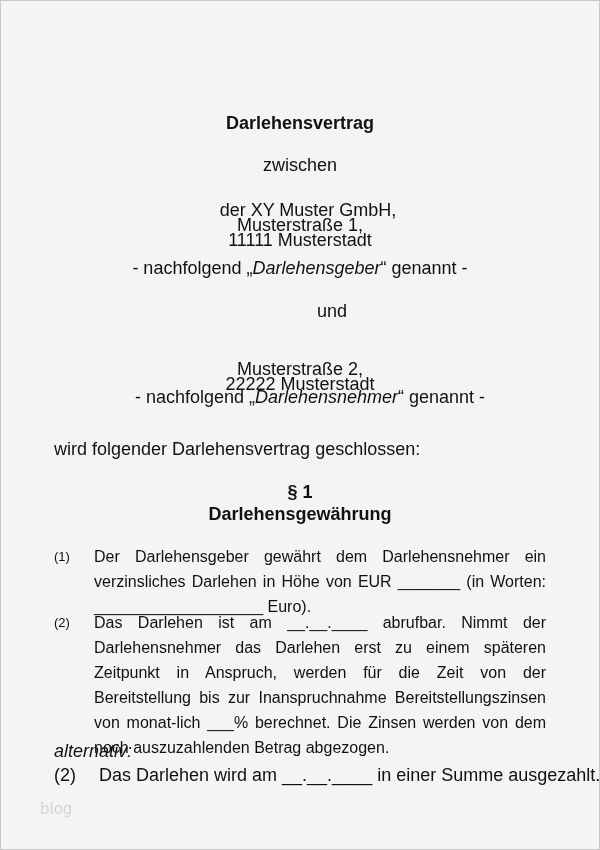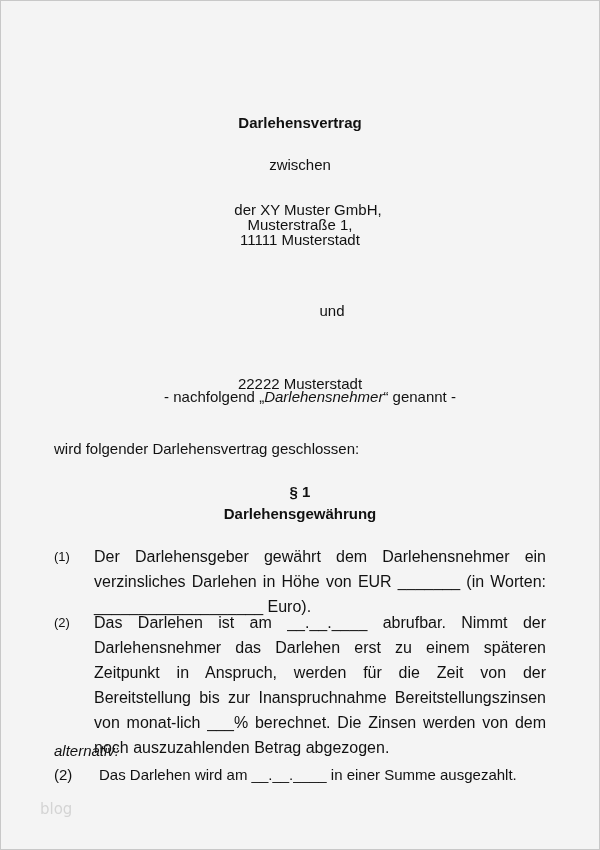--- a/index.html
+++ b/index.html
@@ -8,21 +8,21 @@
     background: #f4f4f4;
     font-family: "Liberation Sans", sans-serif;
     color: #111;
   }
   .page {
     position: relative;
     width: 598px; height: 848px;
     border: 1px solid #c8c8c8;
     background: #f4f4f4;
   }
-  .abs { position: absolute; font-size: 15px; line-height: 16px; white-space: nowrap; }
+  .abs { position: absolute; font-size: 18px; line-height: 16px; white-space: nowrap; }
   .center { left: 0; width: 598px; text-align: center; }
   .bold { font-weight: bold; }
   .ital { font-style: italic; }
   .para-num { position: absolute; left: 53px; font-size: 13px; }
   .para-text {
     position: absolute; left: 93px; width: 452px;
     font-size: 16px; line-height: 25px; text-align: justify;
   }
   .watermark {
     position: absolute; left: 39px; top: 799px;
@@ -36,23 +36,27 @@
 <div class="page">
 
   <div class="abs center bold" style="top:114px;">Darlehensvertrag</div>
 
   <div class="abs center" style="top:156px;">zwischen</div>
 
   <div class="abs center" style="top:201px;padding-left:8px;">der XY Muster GmbH,</div>
   <div class="abs center" style="top:216px;">Musterstraße 1,</div>
   <div class="abs center" style="top:231px;">11111 Musterstadt</div>
 
+  <div class="abs center" style="top:259px;">
+    <span>- nachfolgend „</span><span class="ital">Darlehensgeber</span><span>“ genannt -</span>
+  </div>
 
   <div class="abs center" style="top:302px;padding-left:32px;">und</div>
 
+  <div class="abs center" style="top:360px;">Musterstraße 2,</div>
   <div class="abs center" style="top:375px;">22222 Musterstadt</div>
 
   <div class="abs center" style="top:388px;padding-left:10px;">
     <span>- nachfolgend „</span><span class="ital">Darlehensnehmer</span><span>“ genannt -</span>
   </div>
 
   <div class="abs" style="top:440px; left:53px;">wird folgender Darlehensvertrag geschlossen:</div>
 
   <div class="abs center bold" style="top:483px;">§ 1</div>
   <div class="abs center bold" style="top:505px;">Darlehensgewährung</div>

